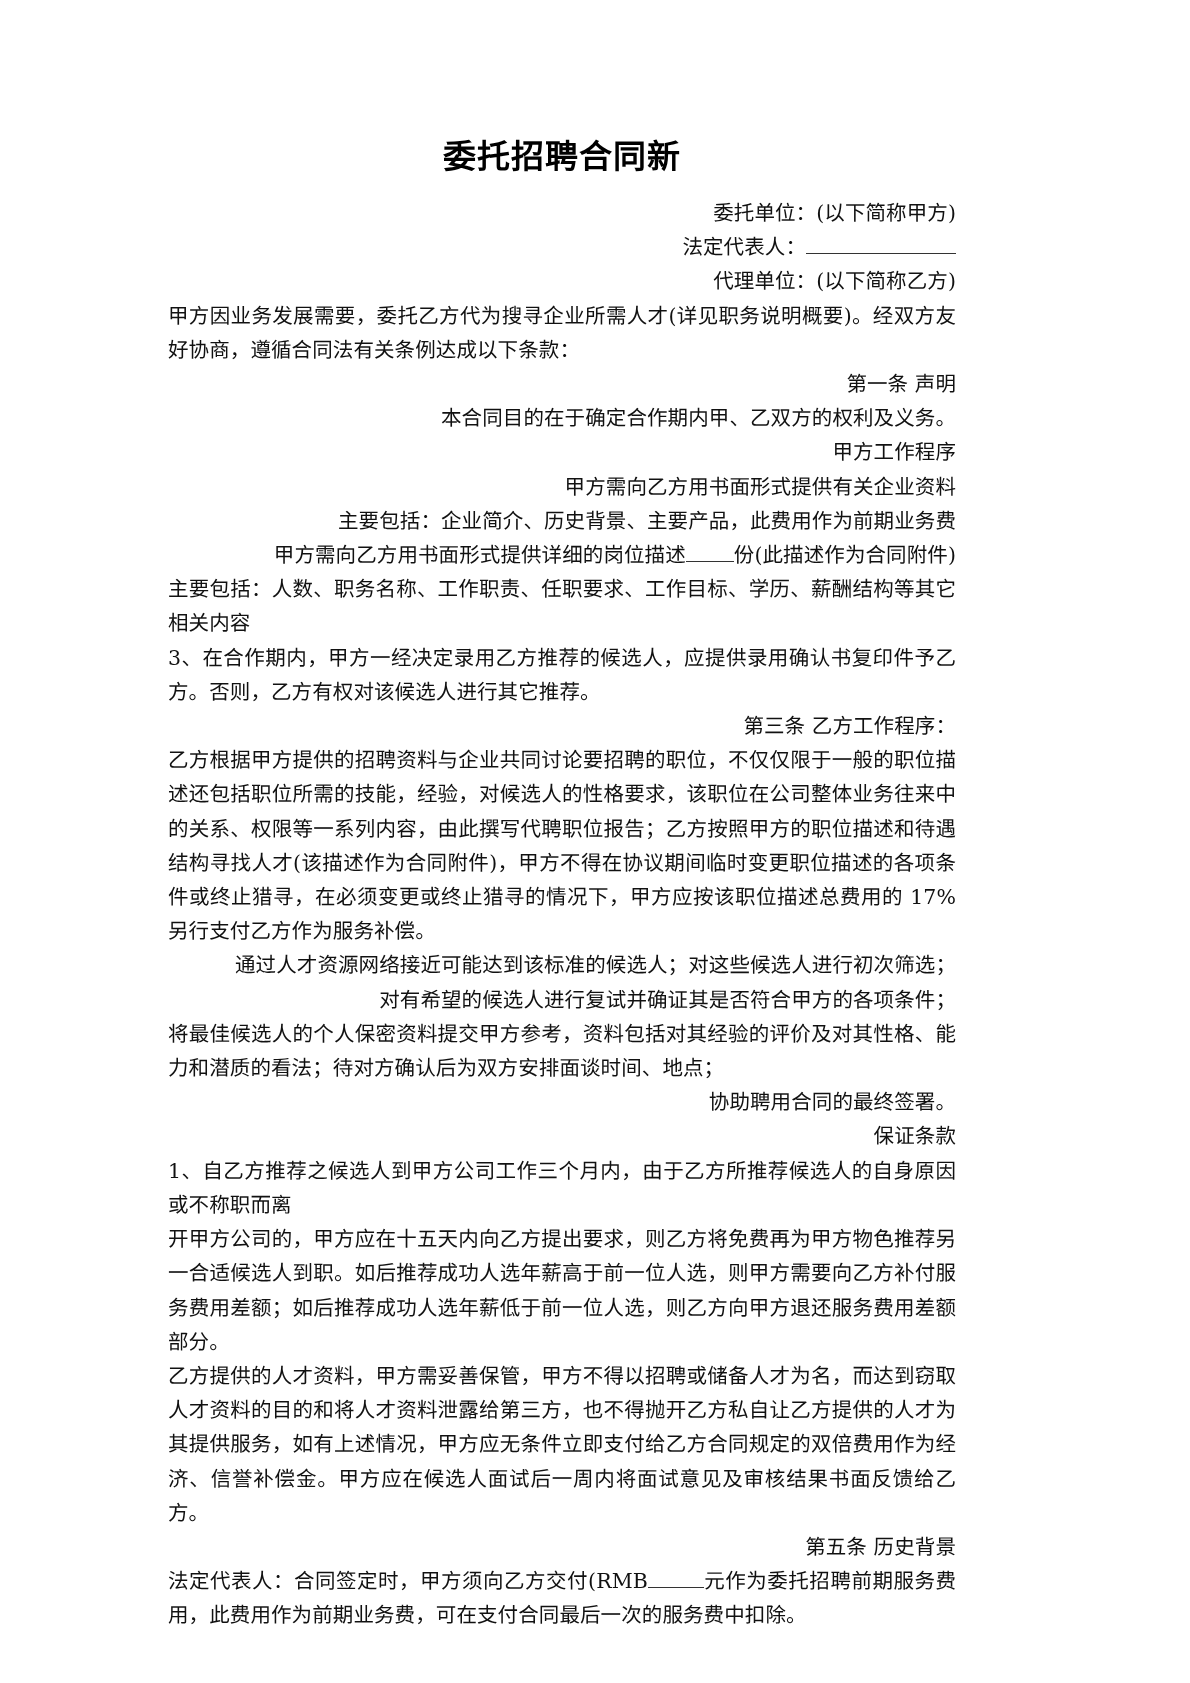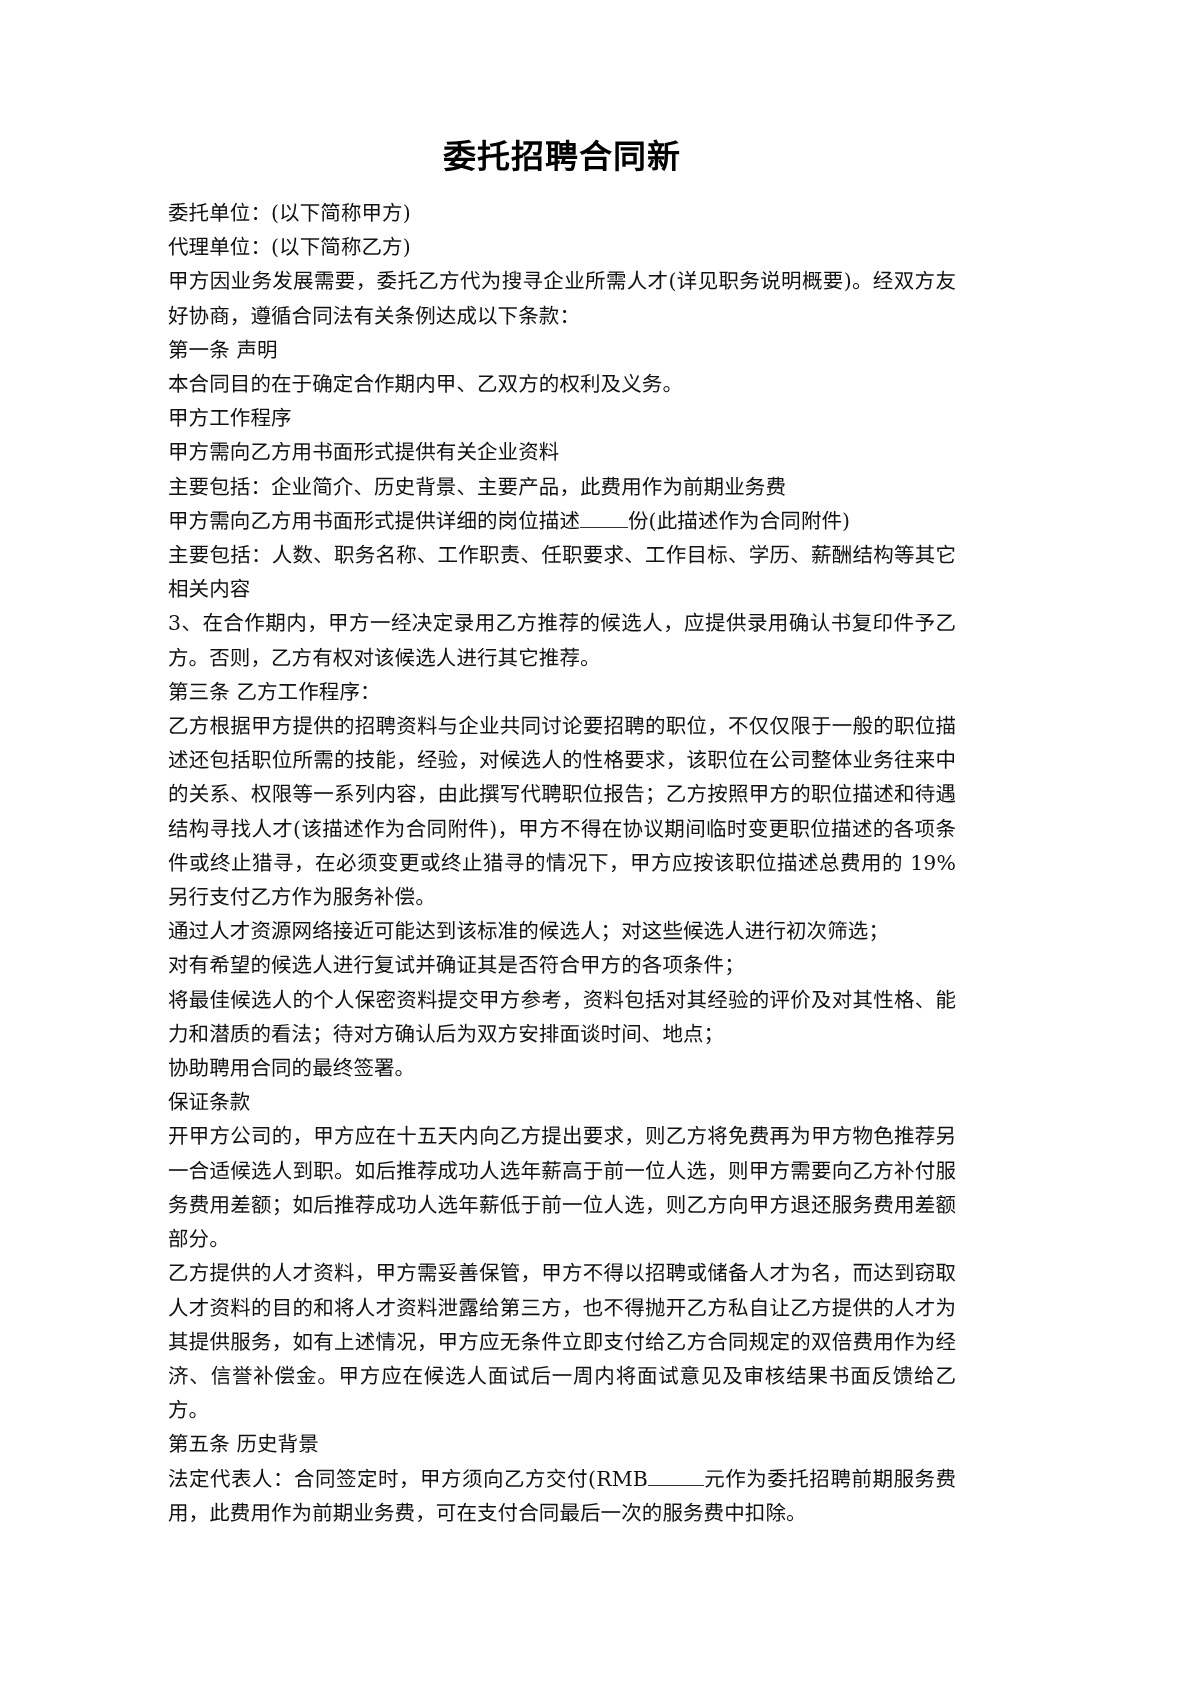--- a/index.html
+++ b/index.html
@@ -48,41 +48,42 @@
     font-size: 20.5px;
     line-height: 34.2px;
     text-align: justify;
     text-justify: inter-ideograph;
     letter-spacing: 0.1px;
     color: #111;
     font-family: "DejaVu Serif", "Liberation Serif", serif;
   }
   
   p.line.nojust {
-    text-align: left;
+    text-align: right;
   }
   .blank-fill {
     display: inline-block;
     border-bottom: 1.5px solid #333;
     vertical-align: baseline;
   }
   .fill-long { width: 150px; }
   .fill-short { width: 48px; }
   .fill-mid { width: 56px; }
 </style>
 </head>
 <body>
 
 <div class="page">
   <div class="doc-body">
 
     <h1 class="doc-title">委托招聘合同新</h1>
 
     <p class="line nojust">委托单位：(以下简称甲方)</p>
 
+    <p class="line nojust"><span>法定代表人：</span><span class="blank-fill fill-long"></span></p>
 
     <p class="line nojust">代理单位：(以下简称乙方)</p>
 
     <p class="line">甲方因业务发展需要，委托乙方代为搜寻企业所需人才(详见职务说明概要)。经双方友好协商，遵循合同法有关条例达成以下条款：</p>
 
     <p class="line nojust">第一条 声明</p>
 
     <p class="line nojust">本合同目的在于确定合作期内甲、乙双方的权利及义务。</p>
 
     <p class="line nojust">甲方工作程序</p>
@@ -92,32 +93,33 @@
     <p class="line nojust">主要包括：企业简介、历史背景、主要产品，此费用作为前期业务费</p>
 
     <p class="line nojust"><span>甲方需向乙方用书面形式提供详细的岗位描述</span><span class="blank-fill fill-short"></span><span>份(此描述作为合同附件)</span></p>
 
     <p class="line">主要包括：人数、职务名称、工作职责、任职要求、工作目标、学历、薪酬结构等其它相关内容</p>
 
     <p class="line">3、在合作期内，甲方一经决定录用乙方推荐的候选人，应提供录用确认书复印件予乙方。否则，乙方有权对该候选人进行其它推荐。</p>
 
     <p class="line nojust">第三条 乙方工作程序：</p>
 
-    <p class="line">乙方根据甲方提供的招聘资料与企业共同讨论要招聘的职位，不仅仅限于一般的职位描述还包括职位所需的技能，经验，对候选人的性格要求，该职位在公司整体业务往来中的关系、权限等一系列内容，由此撰写代聘职位报告；乙方按照甲方的职位描述和待遇结构寻找人才(该描述作为合同附件)，甲方不得在协议期间临时变更职位描述的各项条件或终止猎寻，在必须变更或终止猎寻的情况下，甲方应按该职位描述总费用的 19%另行支付乙方作为服务补偿。</p>
+    <p class="line">乙方根据甲方提供的招聘资料与企业共同讨论要招聘的职位，不仅仅限于一般的职位描述还包括职位所需的技能，经验，对候选人的性格要求，该职位在公司整体业务往来中的关系、权限等一系列内容，由此撰写代聘职位报告；乙方按照甲方的职位描述和待遇结构寻找人才(该描述作为合同附件)，甲方不得在协议期间临时变更职位描述的各项条件或终止猎寻，在必须变更或终止猎寻的情况下，甲方应按该职位描述总费用的 17%另行支付乙方作为服务补偿。</p>
 
     <p class="line nojust">通过人才资源网络接近可能达到该标准的候选人；对这些候选人进行初次筛选；</p>
 
     <p class="line nojust">对有希望的候选人进行复试并确证其是否符合甲方的各项条件；</p>
 
     <p class="line">将最佳候选人的个人保密资料提交甲方参考，资料包括对其经验的评价及对其性格、能力和潜质的看法；待对方确认后为双方安排面谈时间、地点；</p>
 
     <p class="line nojust">协助聘用合同的最终签署。</p>
 
     <p class="line nojust">保证条款</p>
 
+    <p class="line">1、自乙方推荐之候选人到甲方公司工作三个月内，由于乙方所推荐候选人的自身原因或不称职而离</p>
 
     <p class="line">开甲方公司的，甲方应在十五天内向乙方提出要求，则乙方将免费再为甲方物色推荐另一合适候选人到职。如后推荐成功人选年薪高于前一位人选，则甲方需要向乙方补付服务费用差额；如后推荐成功人选年薪低于前一位人选，则乙方向甲方退还服务费用差额部分。</p>
 
     <p class="line">乙方提供的人才资料，甲方需妥善保管，甲方不得以招聘或储备人才为名，而达到窃取人才资料的目的和将人才资料泄露给第三方，也不得抛开乙方私自让乙方提供的人才为其提供服务，如有上述情况，甲方应无条件立即支付给乙方合同规定的双倍费用作为经济、信誉补偿金。甲方应在候选人面试后一周内将面试意见及审核结果书面反馈给乙方。</p>
 
     <p class="line nojust">第五条 历史背景</p>
 
 
     <p class="line"><span>法定代表人：合同签定时，甲方须向乙方交付(RMB</span><span class="blank-fill fill-mid"></span><span>元作为委托招聘前期服务费用，此费用作为前期业务费，可在支付合同最后一次的服务费中扣除。</span></p>
 

